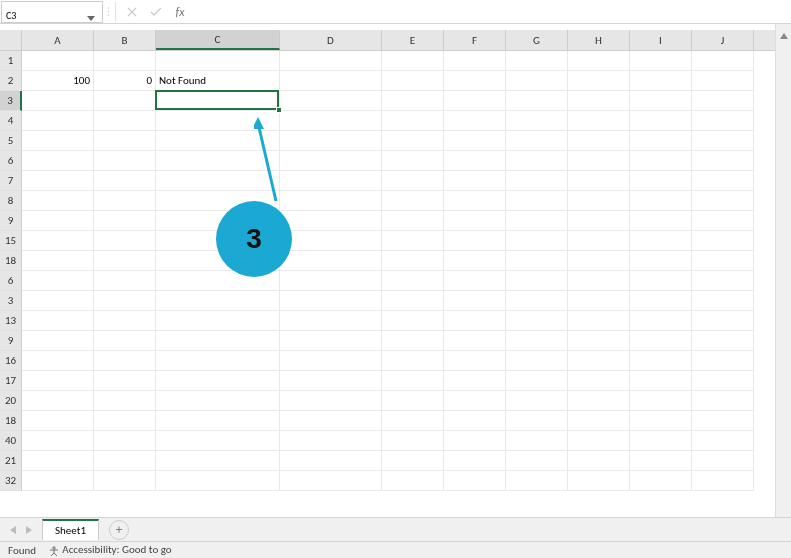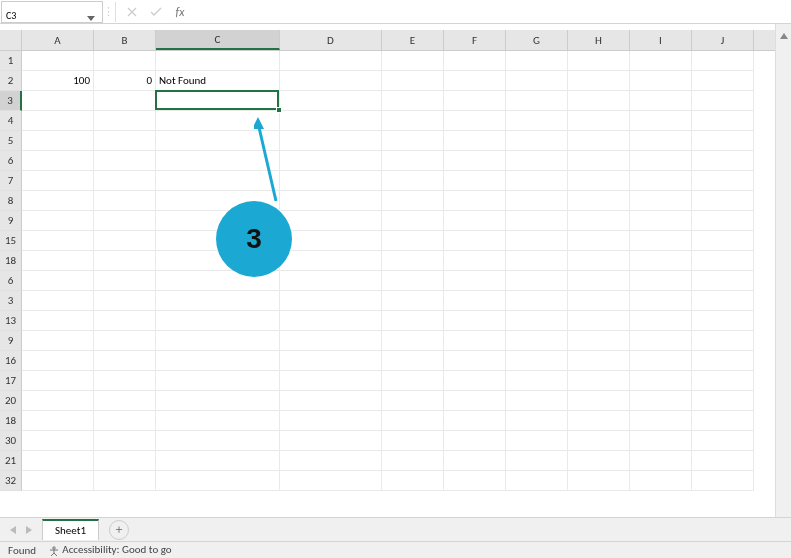--- a/index.html
+++ b/index.html
@@ -202,21 +202,21 @@
       <div class="row-h">15</div>
       <div class="row-h">18</div>
       <div class="row-h">6</div>
       <div class="row-h">3</div>
       <div class="row-h">13</div>
       <div class="row-h">9</div>
       <div class="row-h">16</div>
       <div class="row-h">17</div>
       <div class="row-h">20</div>
       <div class="row-h">18</div>
-      <div class="row-h">30</div>
+      <div class="row-h">40</div>
       <div class="row-h">21</div>
       <div class="row-h">32</div>
     </div>
   <div class="cells" id="cells">
     <div class="selection" id="selection" style="left: 133px; top: 39px; width: 124px; height: 20px;"></div>
     <div class="fill-handle" id="fill-handle" style="left: 254px; top: 56px;"></div>
 
     <div class="annotation" id="anno" style="left: 194px; top: 150px;">
       <svg width="80" height="120" style="position:absolute; left:38px; top:-84px;">
         <line x1="22" y1="84" x2="4" y2="6" stroke="#1ba9d4" stroke-width="3"></line>

